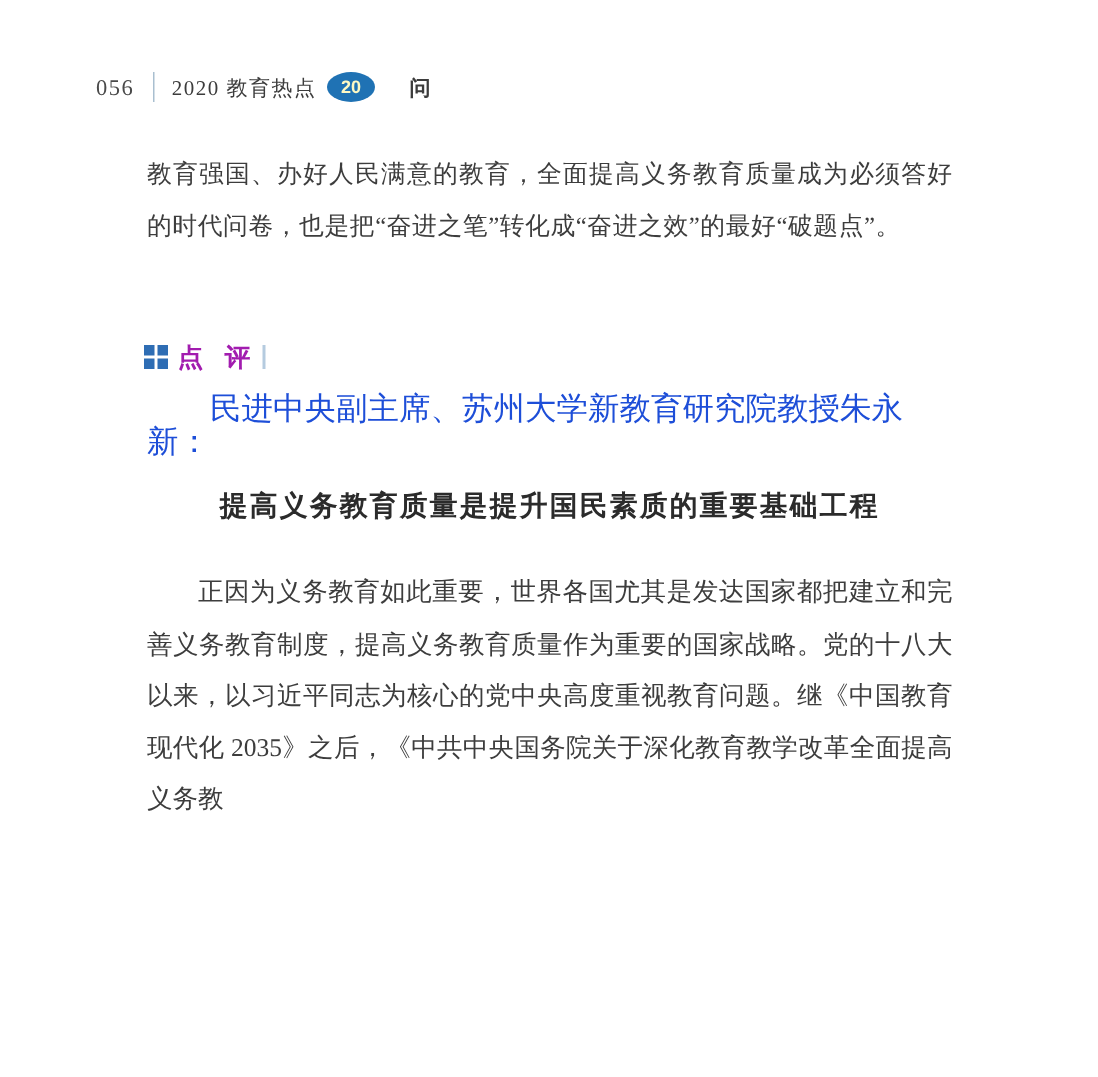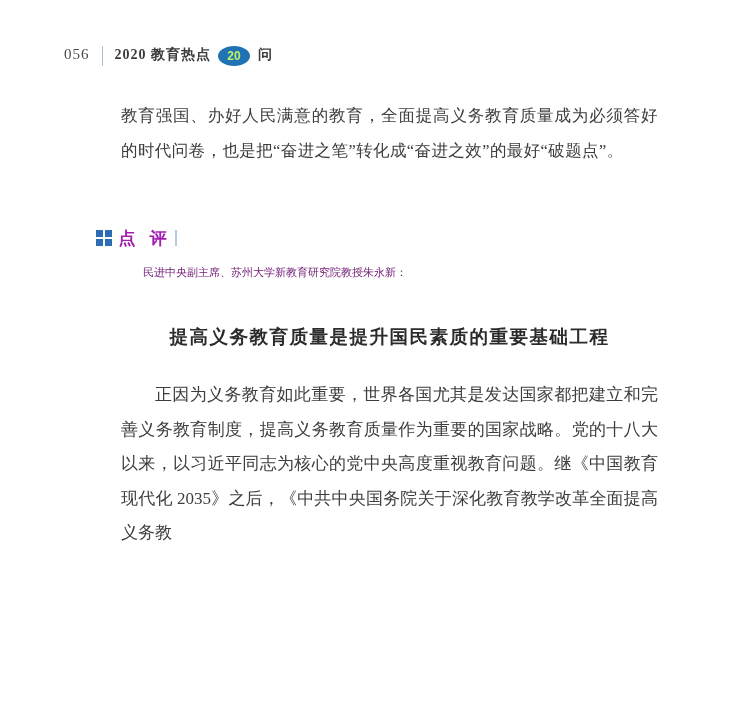--- a/index.html
+++ b/index.html
@@ -16,67 +16,66 @@
     color: #3f3f3f;
     overflow: hidden;
   }
 
   
   .running-header {
     position: absolute;
     top: 46px;
     left: 64px;
     display: flex;
-    align-items: flex-start;
+    align-items: flex-end;
     height: 22px;
     color: #4a4a4a;
   }
   .page-number {
     font-size: 15px;
     letter-spacing: 1px;
     color: #4a4a4a;
   }
   .header-divider {
     width: 1px;
     height: 20px;
     background: #a9bfd0;
     margin: 0 12px;
   }
   .book-title {
     font-size: 14px;
-    font-weight: bold;
+    font-weight: normal;
     letter-spacing: 1px;
     color: #3c3c3c;
   }
   .badge-circle {
     width: 32px;
     height: 20px;
     border-radius: 50%;
     background: #1f72b4;
-    color: #bef264;
+    color: #fef9c3;
     font-size: 12px;
     font-weight: bold;
     display: flex;
     align-items: center;
     justify-content: center;
-    margin: 0 8px 0 7px;
+    margin: 0 23px 0 7px;
     font-family: "Liberation Sans", sans-serif;
   }
   .book-title-suffix {
     font-size: 14px;
     font-weight: bold;
     color: #3c3c3c;
   }
 
   
   .text-col {
     position: absolute;
     left: 98px;
     width: 537px;
-    margin-left: 23px;
   }
 
   .intro-para {
     top: 98px;
     font-size: 16.5px;
     line-height: 35px;
     text-align: justify;
     text-justify: inter-ideograph;
     letter-spacing: 0.4px;
     color: #3d3d3d;
@@ -110,24 +109,24 @@
   }
   .comment-label-bar {
     width: 2px;
     height: 16px;
     background: #b5cbdf;
     margin-left: 3px;
   }
 
   .author-line {
     top: 261px;
-    font-size: 11px;
+    font-size: 21px;
     line-height: 22px;
     text-indent: 2em;
-    color: #701a75;
+    color: #1d4ed8;
   }
 
   .comment-heading {
     top: 324px;
     font-size: 18.5px;
     font-weight: bold;
     text-align: center;
     letter-spacing: 1.5px;
     color: #2b2b2b;
   }

